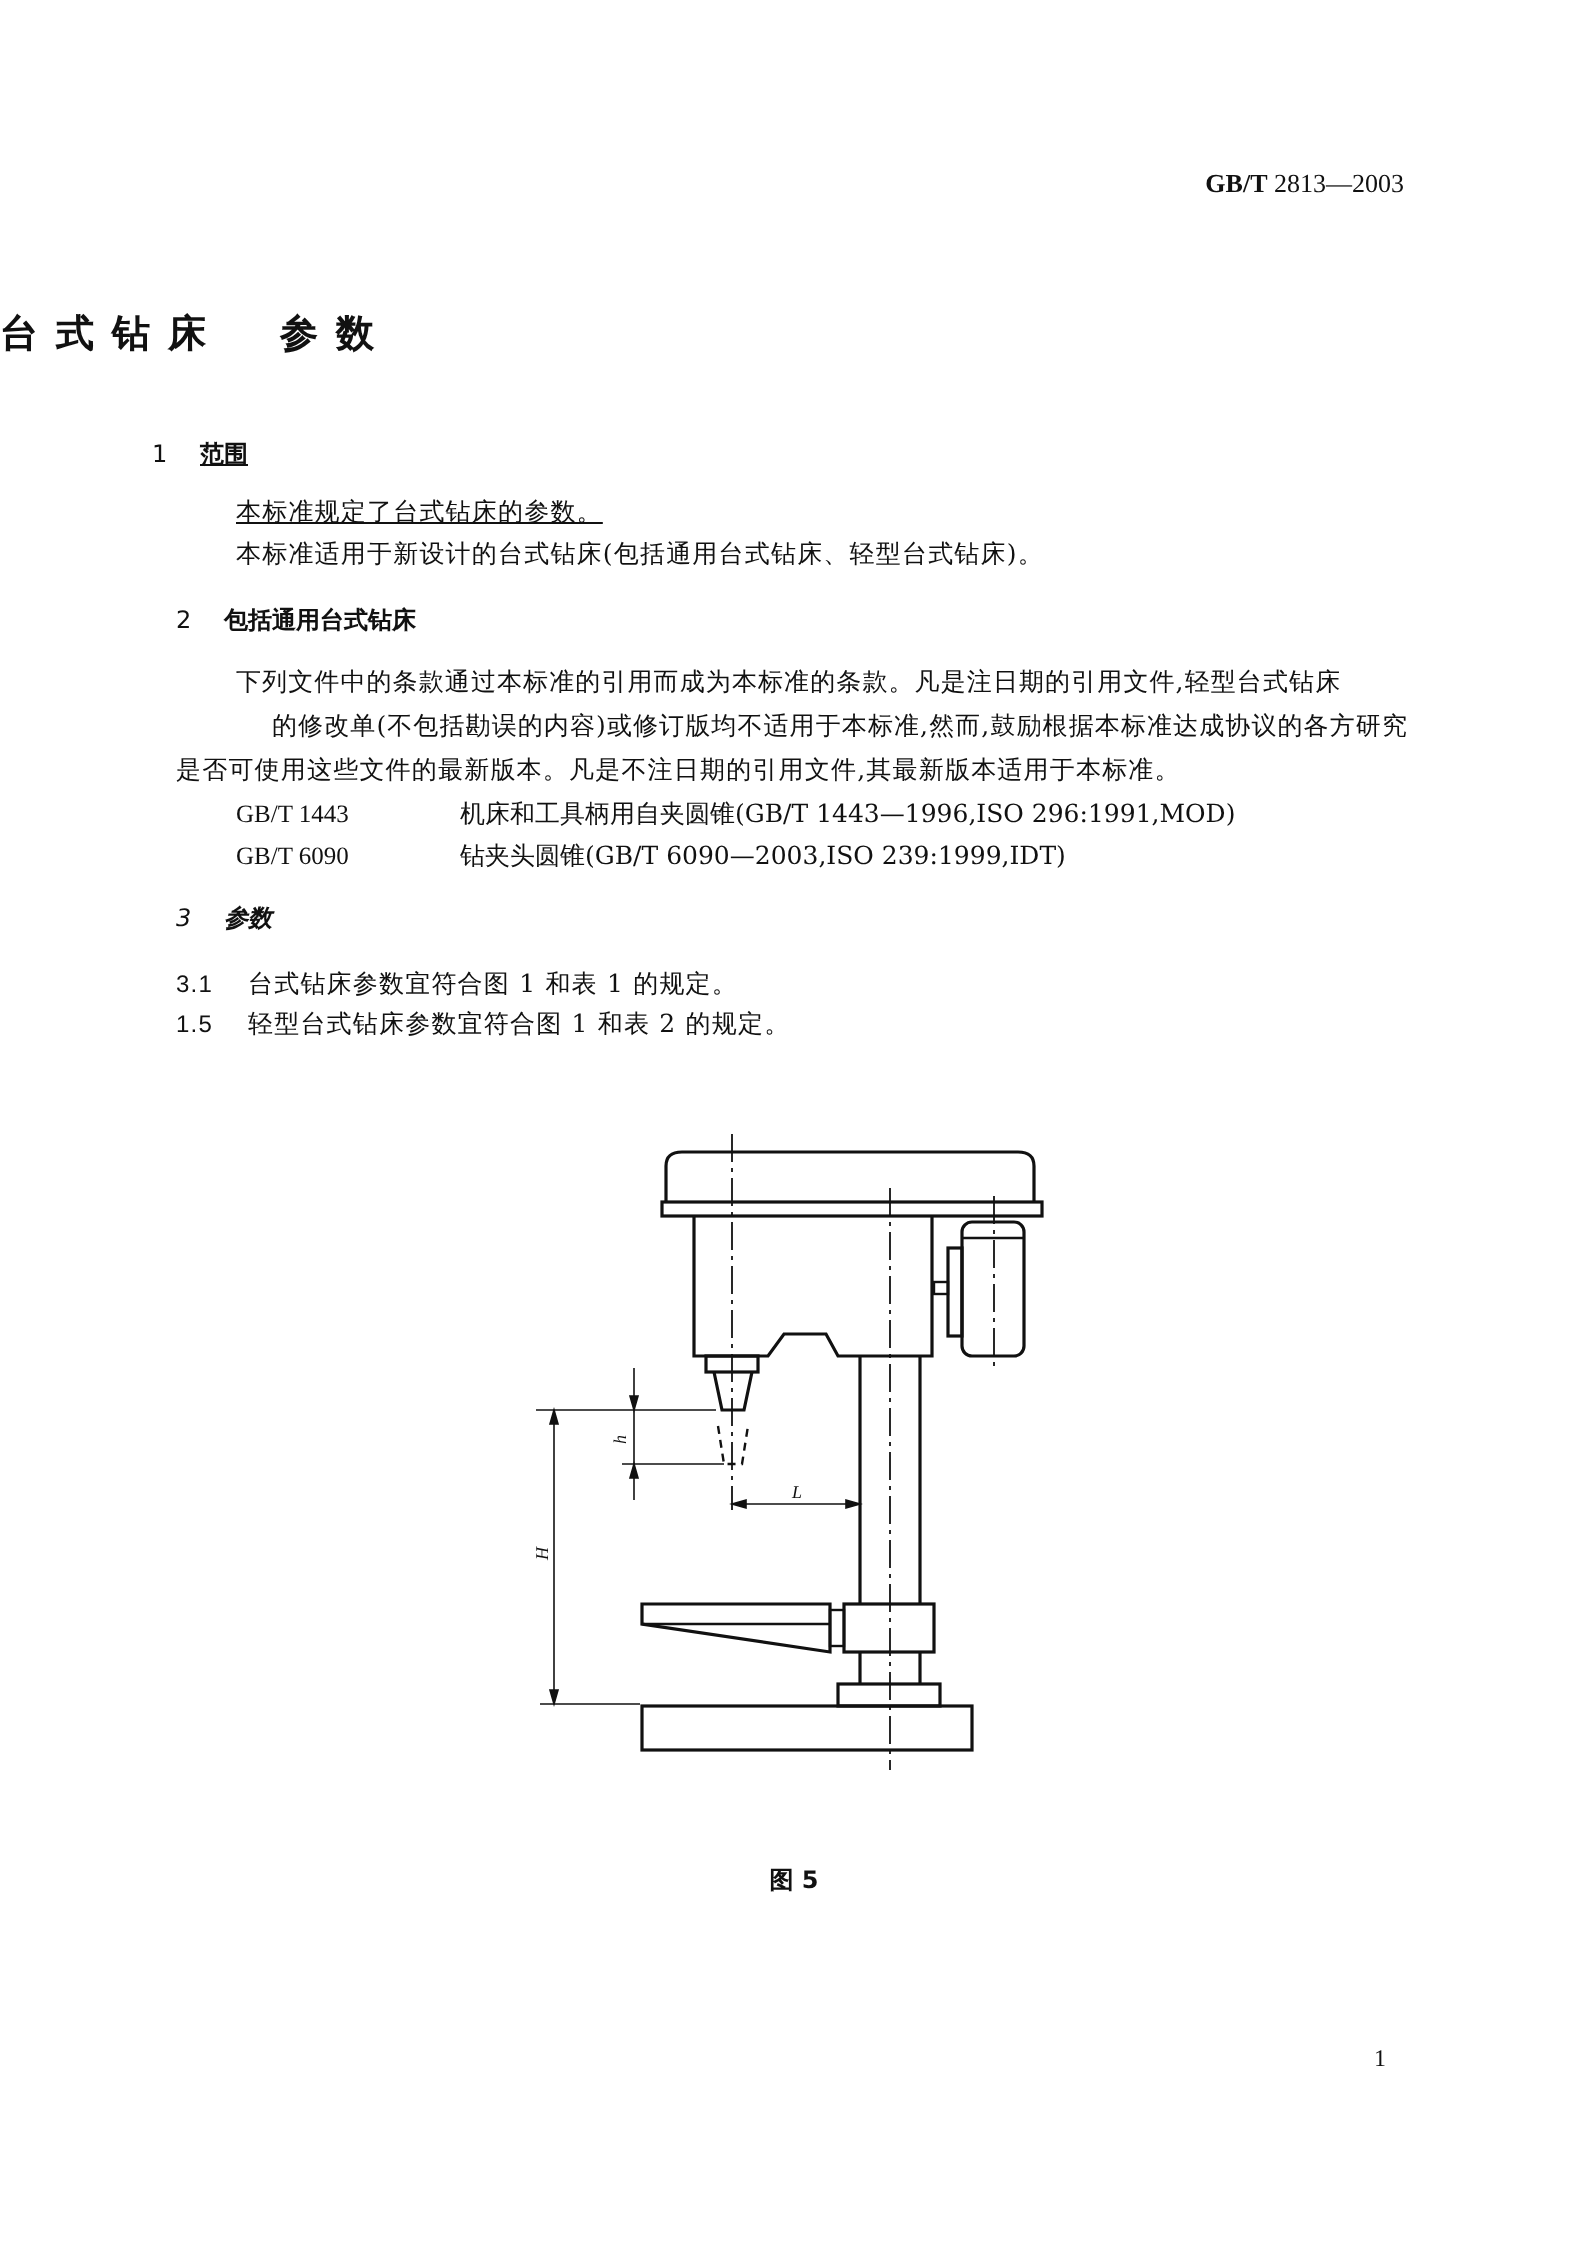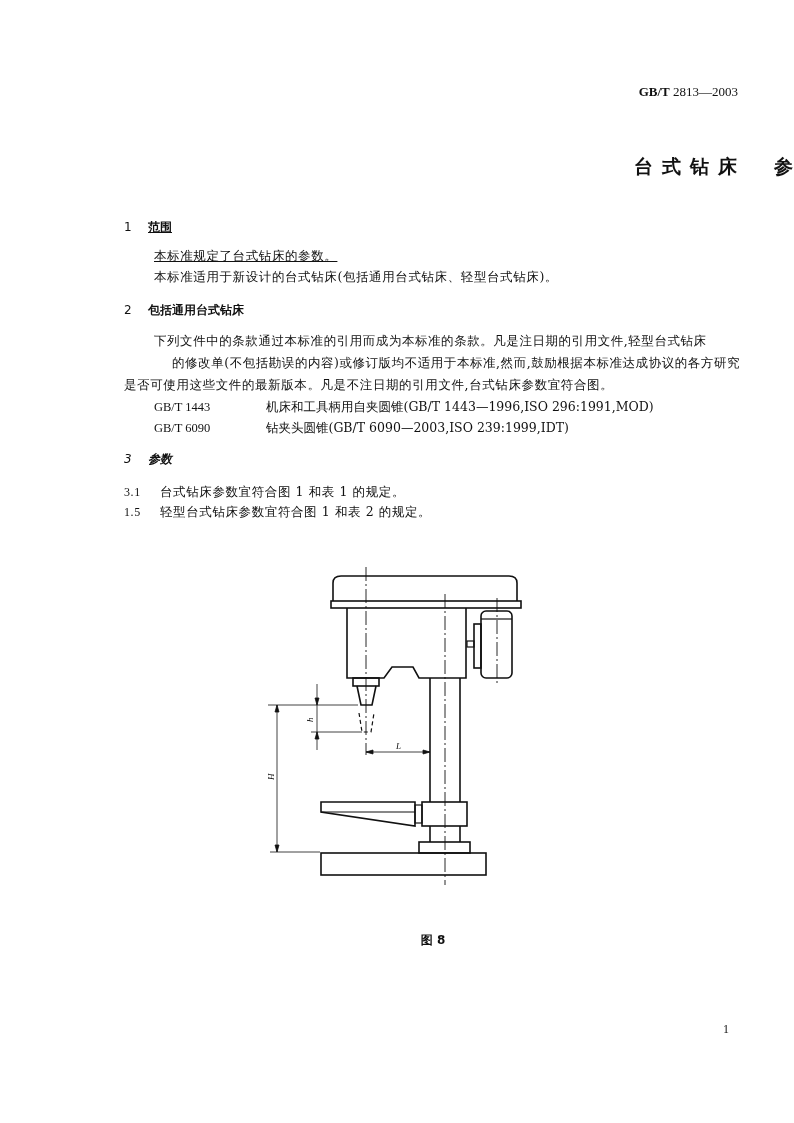--- a/index.html
+++ b/index.html
@@ -1,60 +1,60 @@
 <!DOCTYPE html>
 <html><head>
 <meta charset="utf-8">
 <style>
   html, body { margin: 0; padding: 0; background: #ffffff; }
   body { width: 794px; height: 1123px; position: relative; overflow: hidden;
          font-family: "DejaVu Serif", "Liberation Serif", serif; color: #111; }
-  .abs { position: absolute; white-space: nowrap; padding-left: 36px; }
+  .abs { position: absolute; white-space: nowrap; }
   .std-no { left: 0; width: 702px; text-align: right; top: 84px; font-size: 13px;
             font-family: "Liberation Serif", serif; }
   .std-no b { font-weight: bold; }
-  .title { left: 0; width: 794px; text-align: right; top: 154px; font-size: 19px; font-weight: bold;
+  .title { left: 0; width: 794px; text-align: left; top: 154px; font-size: 19px; font-weight: bold;
            letter-spacing: 9px; font-family: "DejaVu Sans", sans-serif; }
   .title .gap { display: inline-block; width: 28px; }
   .h { font-family: "DejaVu Sans", sans-serif; font-size: 12px; font-weight: bold; }
   .h .num { display: inline-block; width: 24px; font-weight: normal; }
   .p { font-size: 12.5px; letter-spacing: 0.6px; }
   .ref { font-size: 12.5px; }
   .ref .code { display: inline-block; width: 112px; font-family: "Liberation Serif", serif; }
-  .clause .num { display: inline-block; width: 36px; font-family: Liberation Serif, serif; font-size: 12px; }
+  .clause .num { display: inline-block; width: 36px; font-family: Liberation Sans, sans-serif; font-size: 12px; }
   .fig { position: absolute; left: 0; top: 0; }
   .fig-caption { left: 0; width: 794px; text-align: center; top: 932px; font-size: 12px; font-weight: bold;
                  font-family: "DejaVu Sans", sans-serif; }
   .page-no { left: 0; width: 693px; text-align: right; top: 1022px; font-size: 12px;
              font-family: "Liberation Serif", serif; }
 </style>
 </head>
 <body>
 
 <div class="abs std-no">
   <b>GB/T</b>
   <span>2813—2003</span>
 </div>
 
 <div class="abs title">
   <span>台式钻床</span><span class="gap"></span><span>参数</span>
 </div>
 
-<div class="abs h" style="left:88px; top:219px;text-decoration:underline;">
+<div class="abs h" style="left:76px; top:219px;text-decoration:underline;">
   <span class="num">1</span><span>范围</span>
 </div>
 <div class="abs p" style="left:118px; top:248px;text-decoration:underline;">本标准规定了台式钻床的参数。</div>
 <div class="abs p" style="left:118px; top:269px;">本标准适用于新设计的台式钻床(包括通用台式钻床、轻型台式钻床)。</div>
 
 <div class="abs h" style="left:88px; top:302px;">
   <span class="num">2</span><span>包括通用台式钻床</span>
 </div>
 <div class="abs p" style="left:118px; top:333px; letter-spacing:0.55px;">下列文件中的条款通过本标准的引用而成为本标准的条款。凡是注日期的引用文件,轻型台式钻床</div>
 <div class="abs p" style="left:88px; top:355px; letter-spacing:0.55px;margin-left:48px;">的修改单(不包括勘误的内容)或修订版均不适用于本标准,然而,鼓励根据本标准达成协议的各方研究</div>
-<div class="abs p" style="left:88px; top:377px;">是否可使用这些文件的最新版本。凡是不注日期的引用文件,台式钻床参数宜符合图。</div>
+<div class="abs p" style="left:88px; top:377px;">是否可使用这些文件的最新版本。凡是不注日期的引用文件,其最新版本适用于本标准。</div>
 
 <div class="abs ref" style="left:118px; top:399px;">
   <span class="code">GB/T 1443</span><span>机床和工具柄用自夹圆锥(GB/T 1443—1996,ISO 296:1991,MOD)</span>
 </div>
 <div class="abs ref" style="left:118px; top:420px;">
   <span class="code">GB/T 6090</span><span>钻夹头圆锥(GB/T 6090—2003,ISO 239:1999,IDT)</span>
 </div>
 
 <div class="abs h" style="left:88px; top:451px;font-style:italic;">
   <span class="num">3</span><span>参数</span>
@@ -121,15 +121,15 @@
     <path d="M366,752 l7,-2 l0,4 z" fill="#111"></path>
     <path d="M430,752 l-7,-2 l0,4 z" fill="#111"></path>
   </g>
   <g stroke="none" fill="#111" font-family="Liberation Serif, serif" font-style="italic" font-size="9">
     <text transform="translate(313,722) rotate(-90)">h</text>
     <text x="396" y="749">L</text>
     <text transform="translate(274,780) rotate(-90)">H</text>
   </g>
 </svg>
 
-<div class="abs fig-caption">图 8</div>
+<div class="abs fig-caption">图 5</div>
 
 <div class="abs page-no">1</div>
 
 </body></html>

